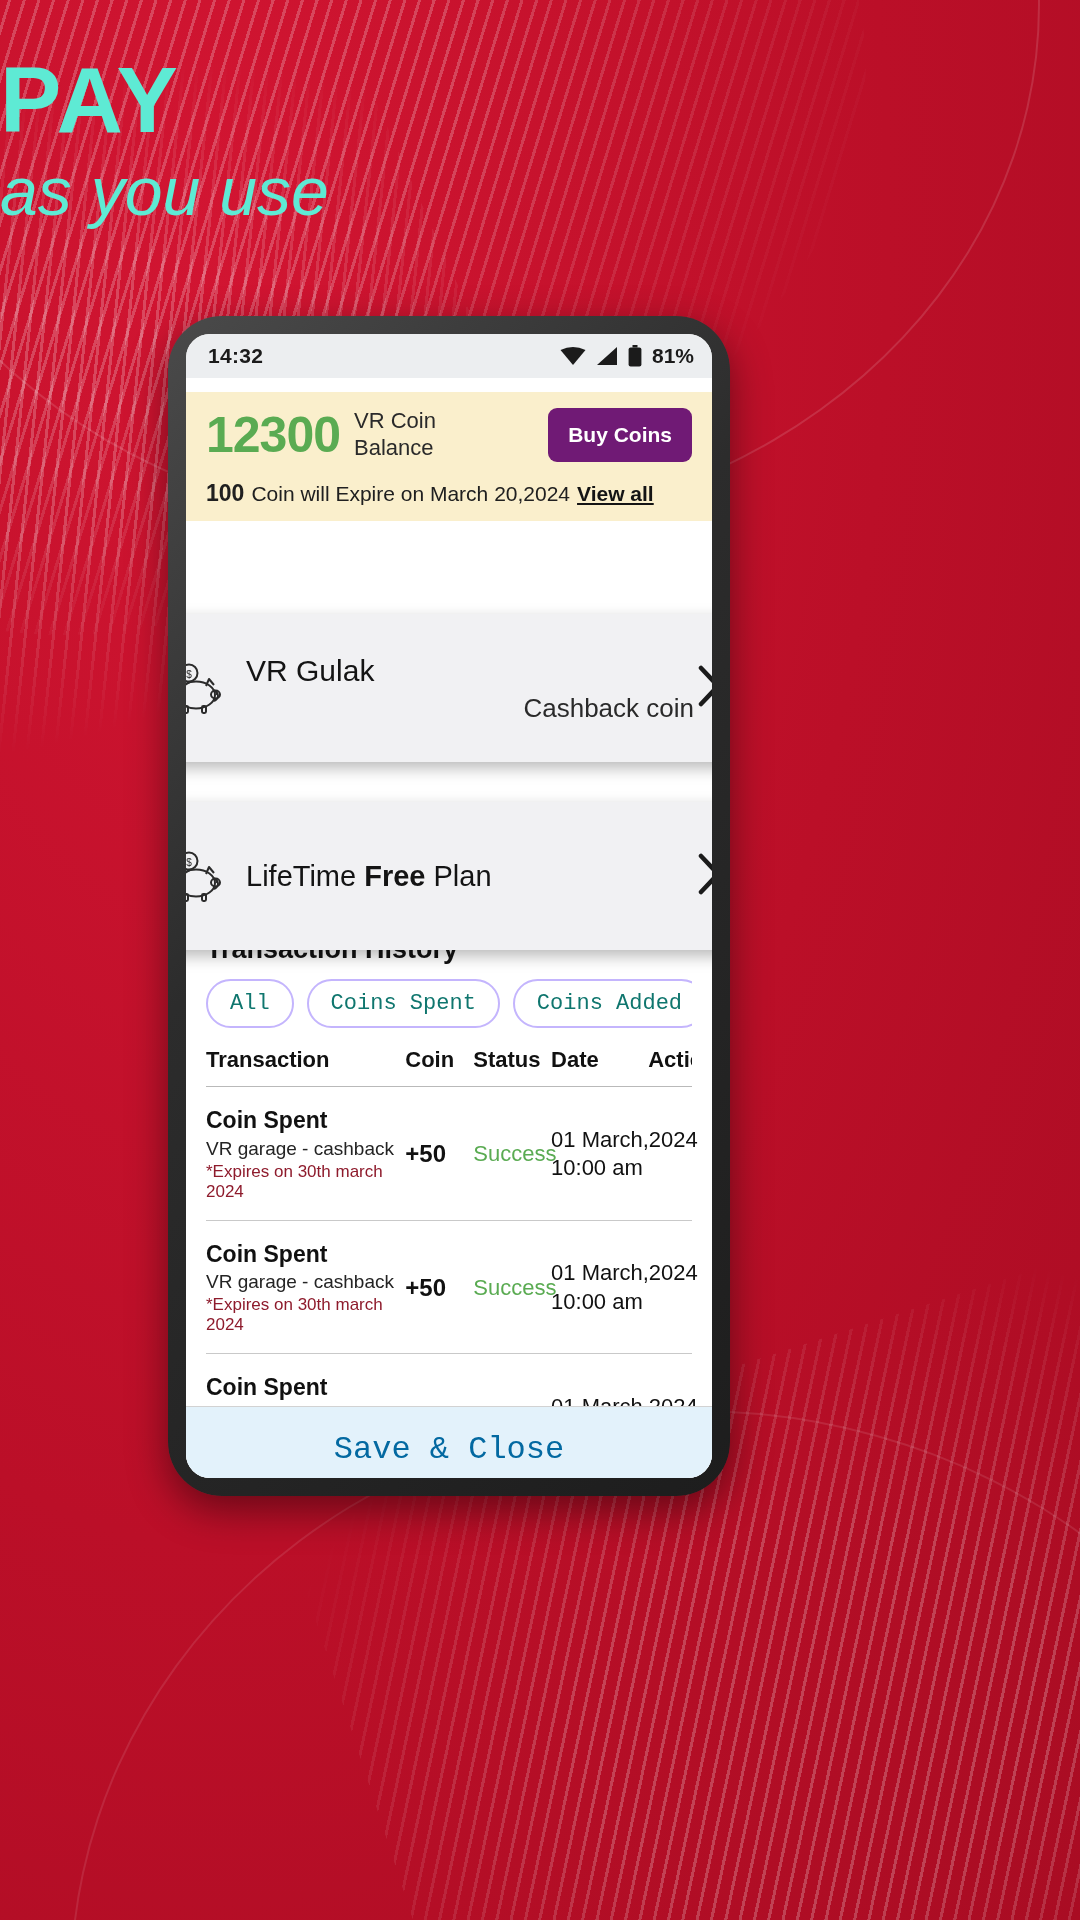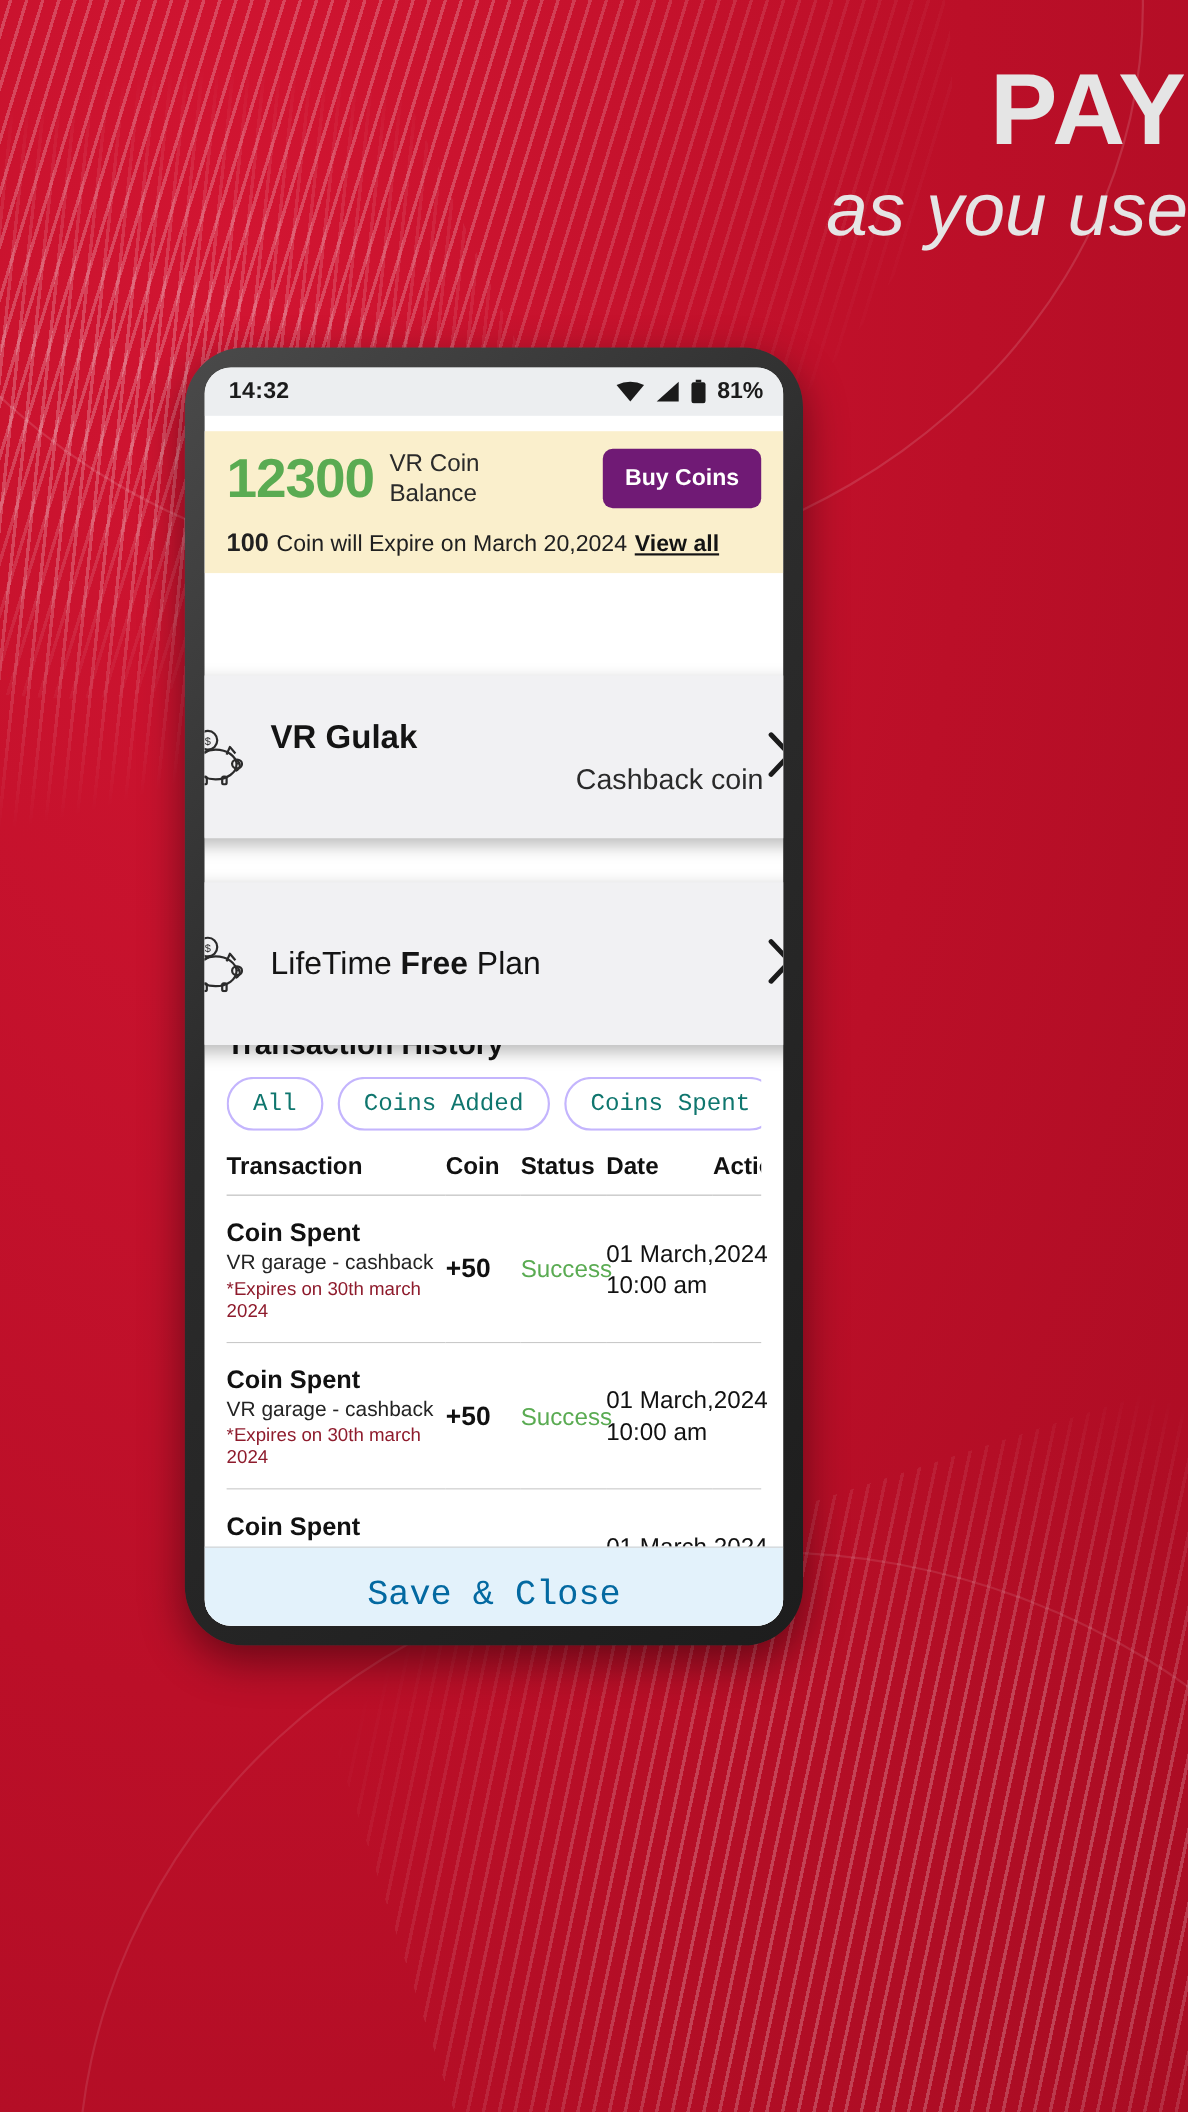--- a/index.html
+++ b/index.html
@@ -61,22 +61,22 @@
     border-radius: 50%;
     border: 2px solid rgba(255,255,255,0.13);
   }
   .swoosh-1 { top: -520px; left: -160px; width: 1200px; height: 1050px; }
   .swoosh-2 { bottom: -640px; right: -240px; width: 1250px; height: 1150px; border-color: rgba(255,255,255,0.10); }
 
   
   #headline {
     position: absolute;
     top: 54px; left: 0; right: 0;
-    text-align: right;
-    color: #e5e5e5;
+    text-align: left;
+    color: #5eead4;
     z-index: 5;
   }
   #headline .line1 {
     font-size: 92px;
     font-weight: 700;
     letter-spacing: 2px;
     line-height: 1.0;
     display: block;
   }
   #headline .line2 {
@@ -211,21 +211,21 @@
     padding: 0 26px;
     z-index: 9;
   }
   #card-gulak { top: 222px; height: 148px; }
   #card-plan  { top: 410px; height: 148px; }
   .card-icon { width: 62px; flex: 0 0 62px; }
   .card-icon svg { display: block; }
   .card-text { flex: 1; margin-left: 14px; }
   .card-title {
     font-size: 30px;
-    font-weight: 700;
+    font-weight: 400;
     color: #141414;
     line-height: 1.25;
   }
   .card-sub {
     font-size: 26px;
     color: #2a2a2a;
     margin-top: 4px;
     text-align: right;
   }
   .plan-line { font-size: 29px; color: #141414; }
@@ -448,22 +448,22 @@
               <path d="M7 5 L24 23 L7 41" fill="none" stroke="#1b1b1b" stroke-width="4.5" stroke-linecap="round" stroke-linejoin="round"></path>
             </svg>
         </span>
       </div>
 
       <div id="history">
         <div id="history-title">Transaction History</div>
 
         <div id="filter-row">
           <button class="filter-chip">All</button>
+          <button class="filter-chip">Coins Spent</button>
           <button class="filter-chip">Coins Added</button>
-          <button class="filter-chip">Coins Spent</button>
           <button class="filter-chip">Coins Refunded</button>
         </div>
 
         <table id="txn-table">
           <thead>
             <tr>
               <th class="col-txn">Transaction</th>
               <th class="col-coin">Coin</th>
               <th class="col-status">Status</th>
               <th class="col-date">Date</th>

